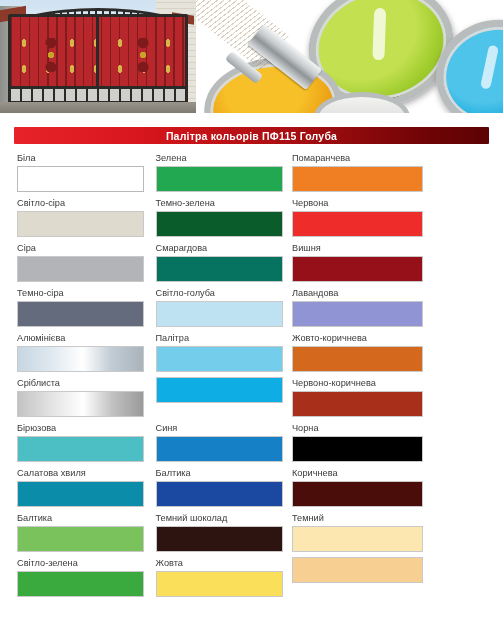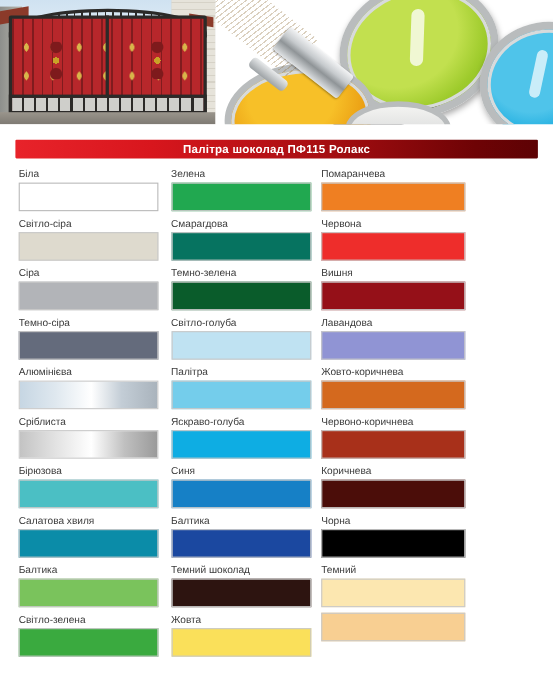--- a/index.html
+++ b/index.html
@@ -206,21 +206,21 @@
     <div class="can can-yellow"></div>
     <div class="can can-small"></div>
     <div class="brush-handle"></div>
     <div class="brush-ferrule"></div>
     <div class="brush-neck"></div>
   </div>
 
 </div>
 
 <div class="title-bar">
-  <span class="title-text">Палітра шоколад ПФ115 Ролакс</span>
+  <span class="title-text">Палітра кольорів ПФ115 Голуба</span>
 </div>
 
 <div class="palette">
   <div class="col col-1">
       <div class="swatch-row">
         <div class="swatch-label">Біла</div>
         <div class="swatch" style="background: rgb(255, 255, 255); border-color: rgb(185, 185, 185);"></div>
       </div>
       <div class="swatch-row">
         <div class="swatch-label">Світло-сіра</div>
@@ -258,37 +258,36 @@
         <div class="swatch-label">Світло-зелена</div>
         <div class="swatch" style="background: rgb(58, 170, 63);"></div>
       </div>
     </div>
   <div class="col col-2">
       <div class="swatch-row">
         <div class="swatch-label">Зелена</div>
         <div class="swatch" style="background: rgb(33, 168, 80);"></div>
       </div>
       <div class="swatch-row">
+        <div class="swatch-label">Темно-зелена</div>
+        <div class="swatch" style="background: rgb(10, 92, 43);"></div>
+      </div>
+      <div class="swatch-row">
         <div class="swatch-label">Смарагдова</div>
         <div class="swatch" style="background: rgb(6, 115, 96);"></div>
       </div>
       <div class="swatch-row">
-        <div class="swatch-label">Темно-зелена</div>
-        <div class="swatch" style="background: rgb(10, 92, 43);"></div>
-      </div>
-      <div class="swatch-row">
         <div class="swatch-label">Світло-голуба</div>
         <div class="swatch" style="background: rgb(191, 226, 242);"></div>
       </div>
       <div class="swatch-row">
         <div class="swatch-label">Палітра</div>
         <div class="swatch" style="background: rgb(116, 205, 235);"></div>
       </div>
       <div class="swatch-row">
-        <div class="swatch-label">Яскраво-голуба</div>
         <div class="swatch" style="background: rgb(14, 173, 227);"></div>
       </div>
       <div class="swatch-row">
         <div class="swatch-label">Синя</div>
         <div class="swatch" style="background: rgb(22, 128, 198);"></div>
       </div>
       <div class="swatch-row">
         <div class="swatch-label">Балтика</div>
         <div class="swatch" style="background: rgb(27, 72, 160);"></div>
       </div>
@@ -320,28 +319,28 @@
       </div>
       <div class="swatch-row">
         <div class="swatch-label">Жовто-коричнева</div>
         <div class="swatch" style="background: rgb(212, 105, 30);"></div>
       </div>
       <div class="swatch-row">
         <div class="swatch-label">Червоно-коричнева</div>
         <div class="swatch" style="background: rgb(168, 48, 26);"></div>
       </div>
       <div class="swatch-row">
+        <div class="swatch-label">Чорна</div>
+        <div class="swatch" style="background: rgb(0, 0, 0);"></div>
+      </div>
+      <div class="swatch-row">
         <div class="swatch-label">Коричнева</div>
         <div class="swatch" style="background: rgb(75, 13, 9);"></div>
       </div>
       <div class="swatch-row">
-        <div class="swatch-label">Чорна</div>
-        <div class="swatch" style="background: rgb(0, 0, 0);"></div>
-      </div>
-      <div class="swatch-row">
         <div class="swatch-label">Темний</div>
         <div class="swatch" style="background: rgb(252, 231, 176);"></div>
       </div>
       <div class="swatch-row">
         <div class="swatch" style="background: rgb(248, 207, 146);"></div>
       </div>
     </div>
 </div>
 
 </body></html>

